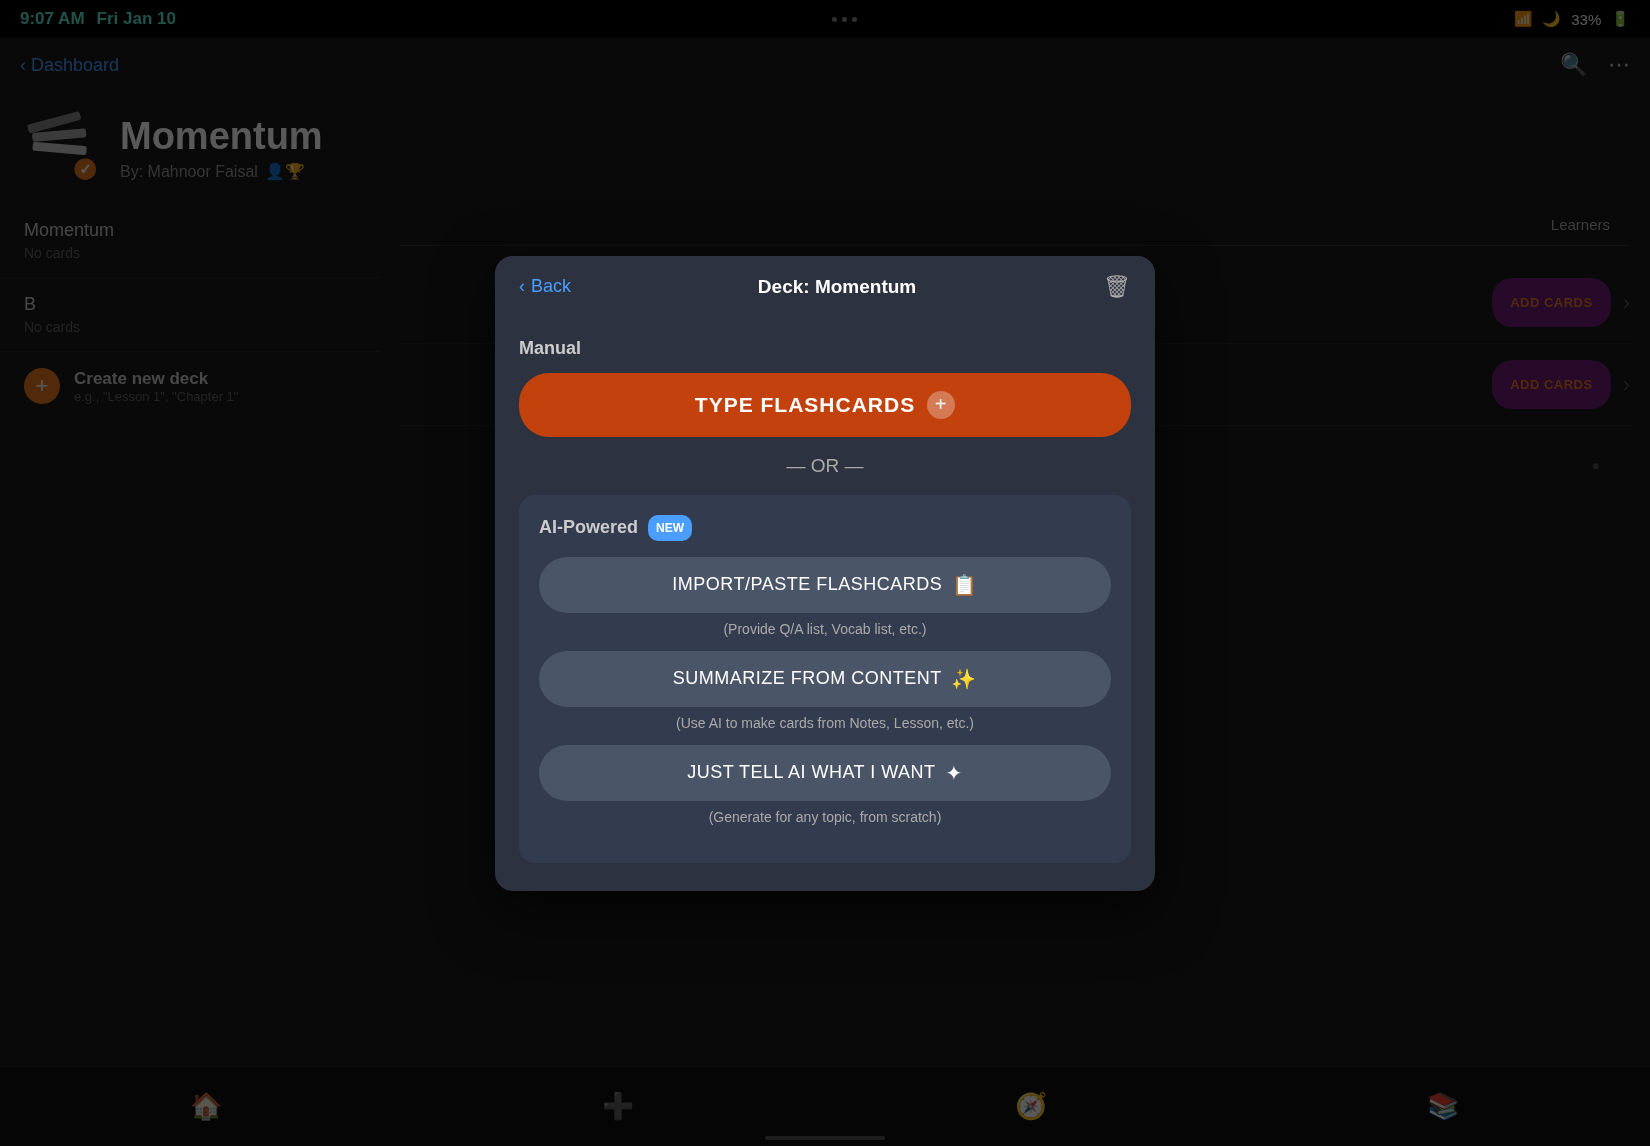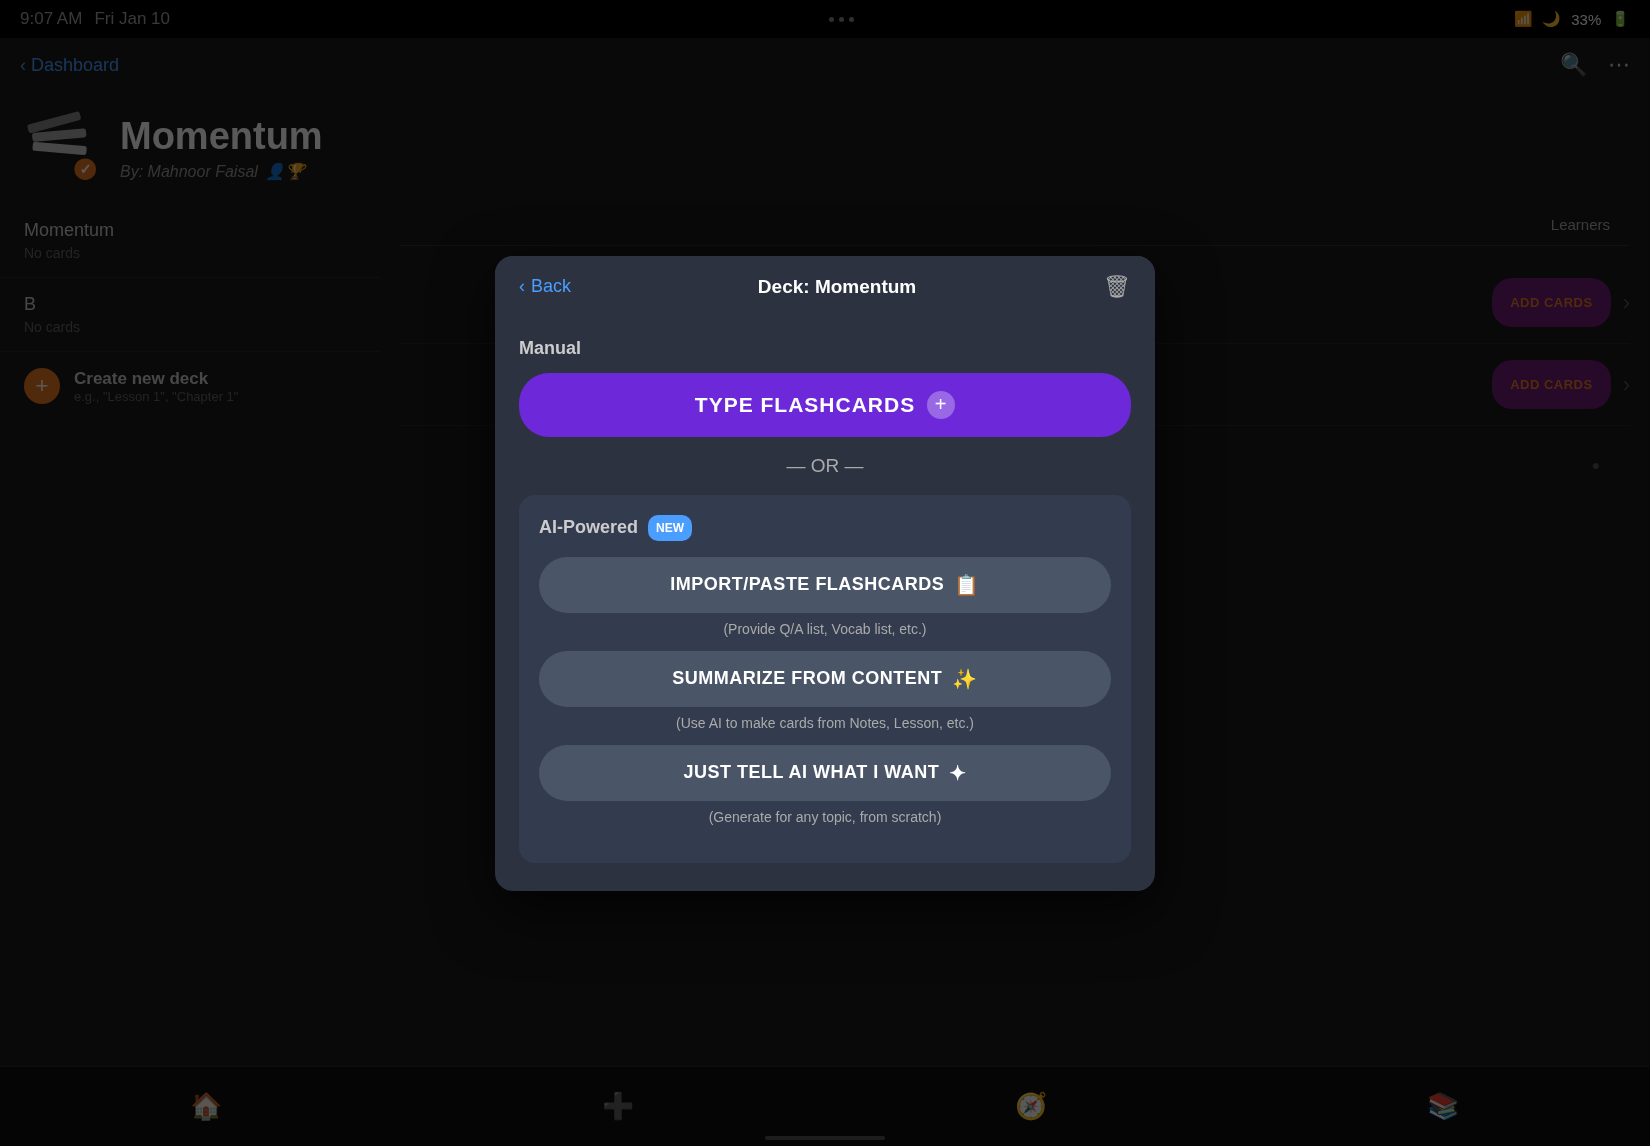--- a/index.html
+++ b/index.html
@@ -18,22 +18,22 @@
       justify-content: space-between;
       align-items: center;
       padding: 8px 20px;
       background: #000;
       height: 38px;
     }
     .status-left {
       display: flex;
       gap: 12px;
       font-size: 17px;
-      color: #a3a3a3;
-      font-weight: 400;
+      color: #5eead4;
+      font-weight: 700;
     }
     .status-right {
       display: flex;
       align-items: center;
       gap: 10px;
       font-size: 15px;
       color: #fff;
     }
 
     
@@ -79,21 +79,20 @@
       font-weight: 700;
       color: #ffffff;
     }
     .app-title-block .byline {
       font-size: 16px;
       color: #999;
       display: flex;
       align-items: center;
       gap: 8px;
       margin-top: 4px;
-      font-style: italic;
     }
 
     
     .main-content {
       display: flex;
       height: calc(1146px - 38px - 54px - 112px - 80px);
     }
 
     
     .sidebar {
@@ -247,21 +246,21 @@
       padding: 20px 24px 28px;
     }
     .section-label {
       font-size: 18px;
       font-weight: 600;
       color: #ccc;
       margin-bottom: 14px;
     }
     .type-flashcards-btn {
       width: 100%;
-      background: #6d28d9;
+      background: #c2410c;
       color: #fff;
       border: none;
       border-radius: 30px;
       padding: 18px;
       font-size: 21px;
       font-weight: 700;
       letter-spacing: 1px;
       display: flex;
       align-items: center;
       justify-content: center;
@@ -316,21 +315,21 @@
       border-radius: 10px;
     }
     .ai-btn {
       width: 100%;
       background: #4a5568;
       color: #fff;
       border: none;
       border-radius: 30px;
       padding: 16px 20px;
       font-size: 18px;
-      font-weight: 700;
+      font-weight: 400;
       letter-spacing: 0.5px;
       display: flex;
       align-items: center;
       justify-content: center;
       gap: 10px;
       cursor: pointer;
       margin-bottom: 8px;
     }
     .ai-btn-hint {
       text-align: center;

